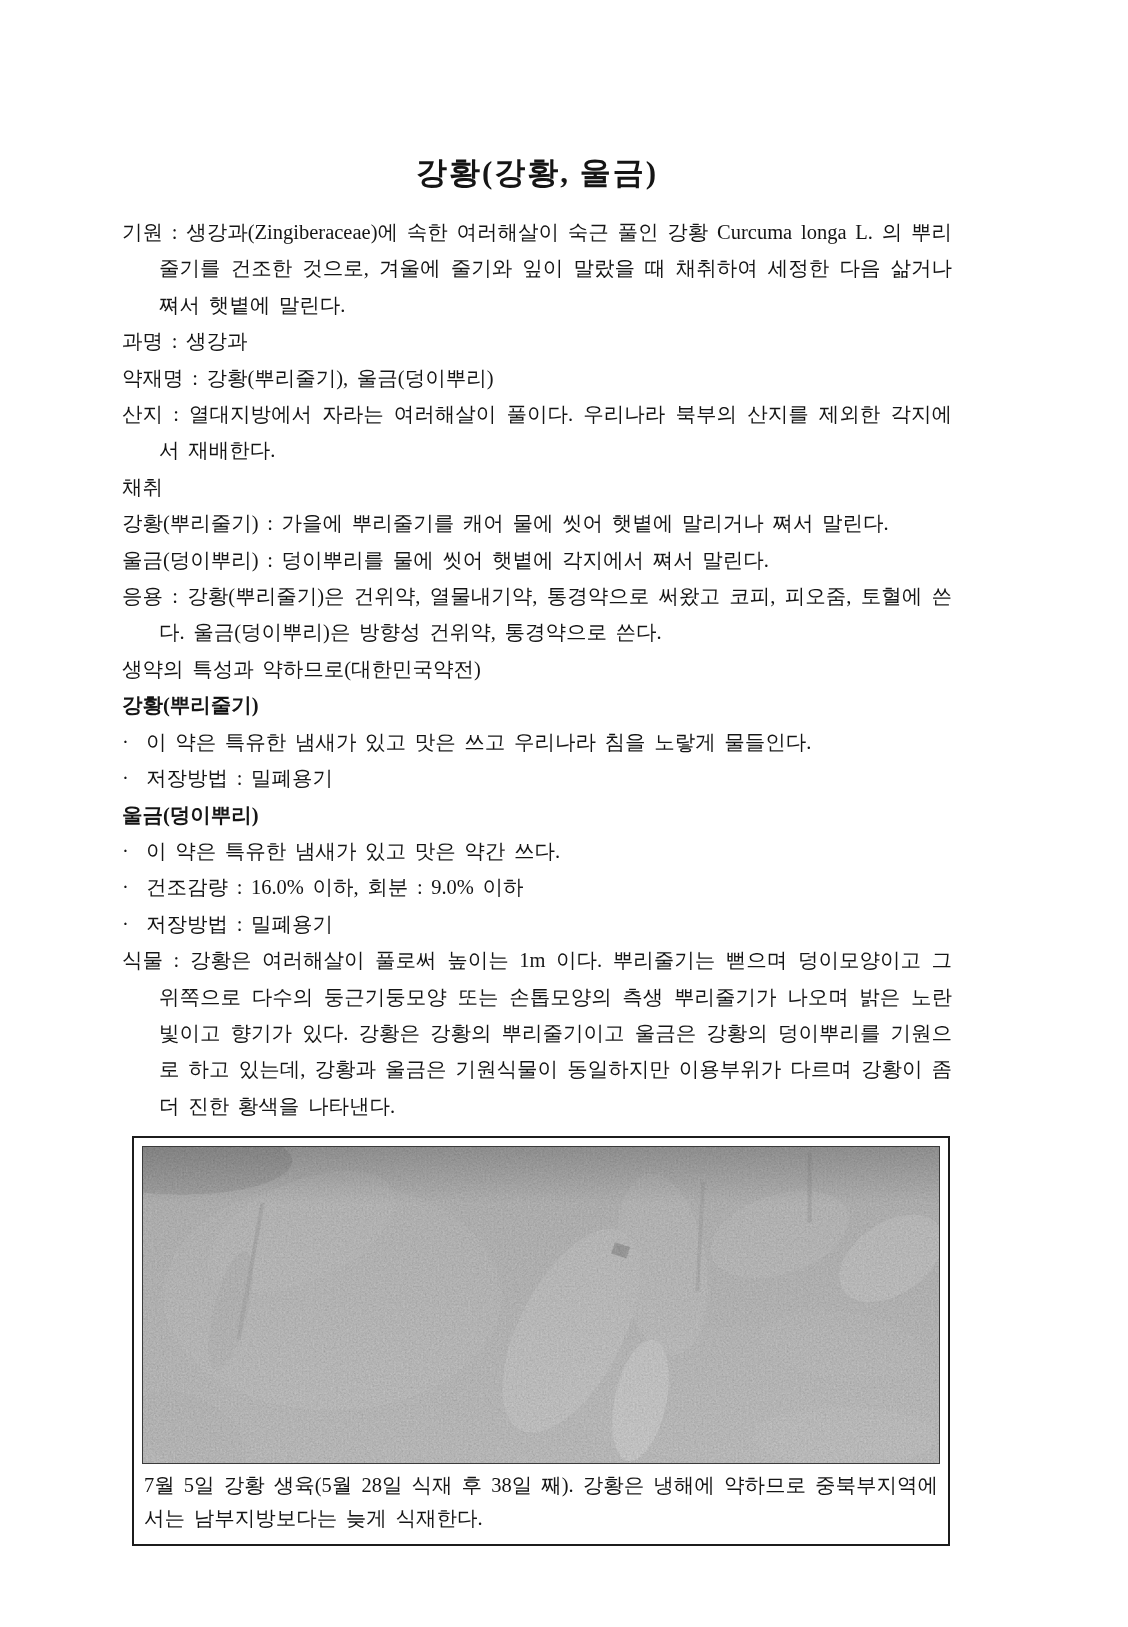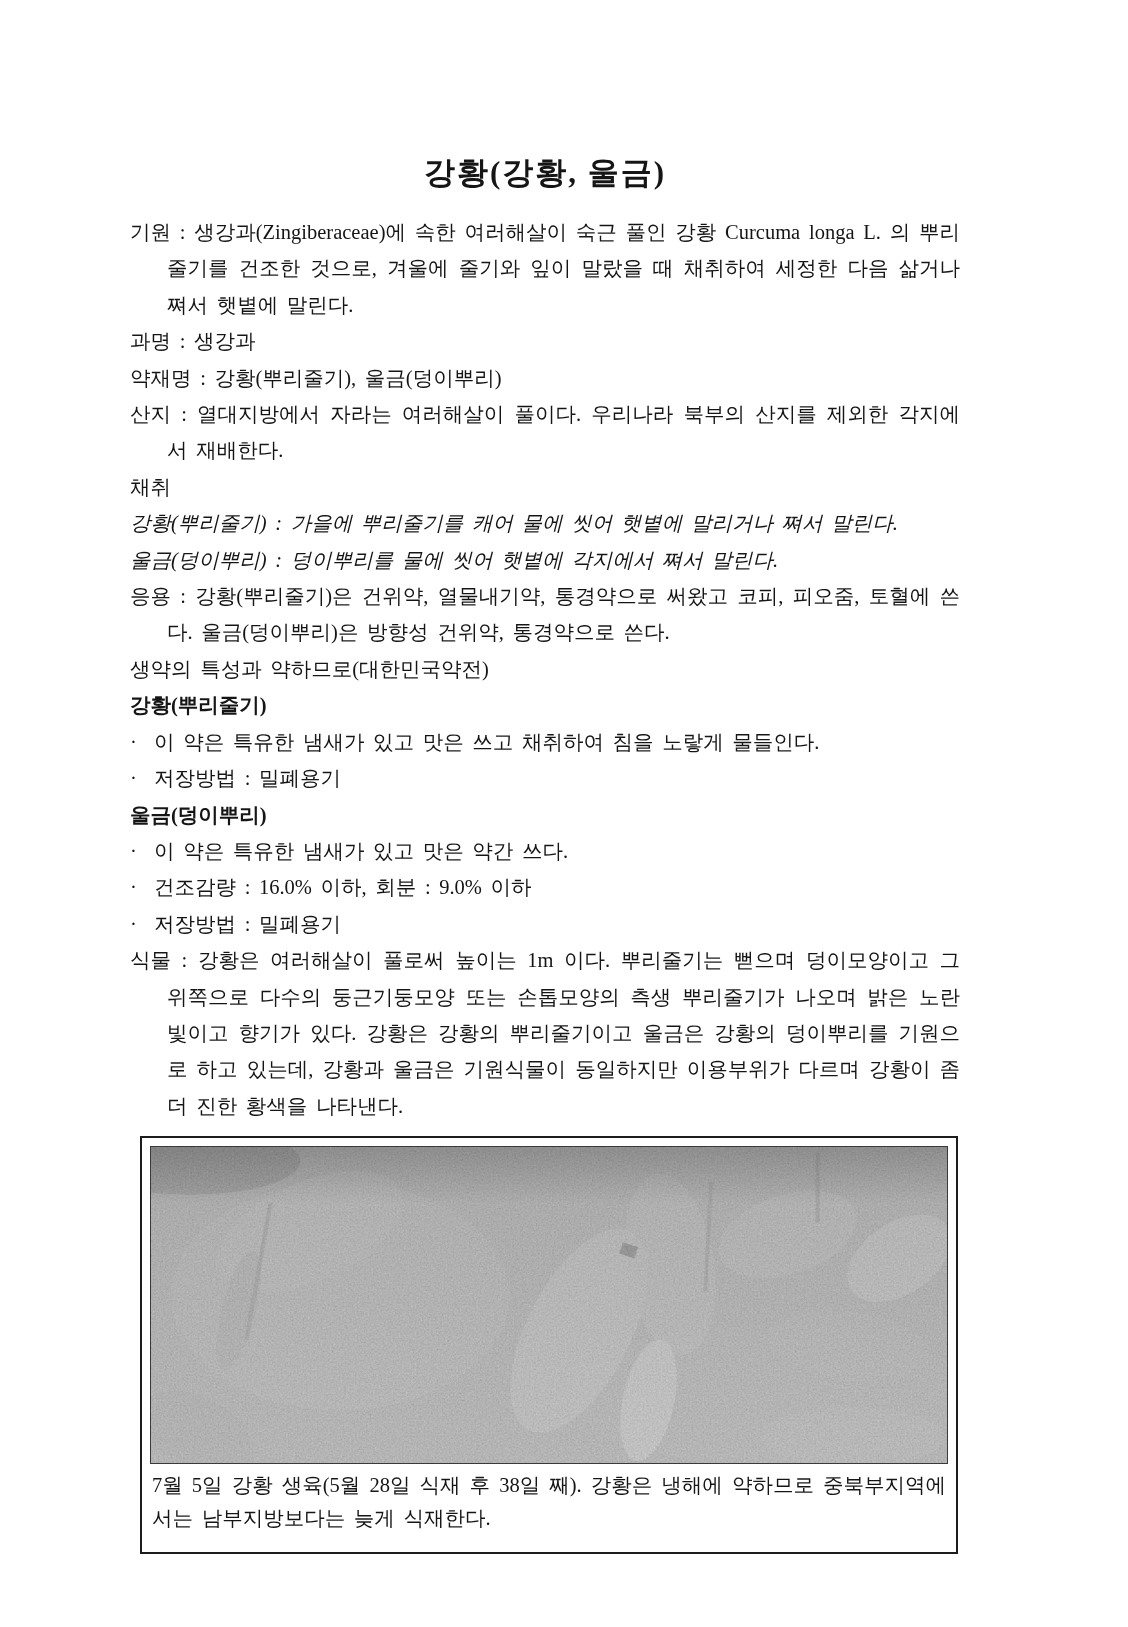--- a/index.html
+++ b/index.html
@@ -9,51 +9,51 @@
     width: 1128px;
     height: 1627px;
     margin: 0 auto;
     background: #ffffff;
     font-family: "Liberation Serif", "DejaVu Serif", serif;
     color: #151515;
     overflow: hidden;
   }
   .content {
     position: absolute;
-    left: 130px;
+    left: 122px;
     top: 152px;
     width: 830px;
   }
   .doc-title {
     margin: 0 0 20px 0;
     text-align: center;
     font-size: 31px;
     font-weight: bold;
     letter-spacing: 2px;
   }
   .doc {
     font-size: 20.5px;
     line-height: 36.4px;
     text-align: justify;
     word-spacing: 3.5px;
   }
   .doc p { margin: 0; }
   .lbl { font-weight: normal; }
   .entry { padding-left: 37px; text-indent: -37px; }
   .heading { font-weight: normal; }
-  .subentry { margin-left: 21px; padding-left: 37px; text-indent: -37px; font-style: italic; }
+  .subentry { margin-left: 21px; padding-left: 37px; text-indent: -37px; }
   .subheading { margin-left: 21px; font-weight: bold; }
   .bullet { margin-left: 24px; padding-left: 24px; text-indent: -24px; }
   .bullet .dot { display: inline-block; width: 24px; text-indent: 0; }
 
   .figure {
     margin: 12px 8px 0 10px;
     width: 818px;
     border: 2px solid #1c1c1c;
-    padding: 8px 8px 15px 8px;
+    padding: 8px 8px 7px 8px;
     background: #ffffff;
   }
   .photo {
     width: 100%;
     height: 318px;
     border: 1px solid #3a3a3a;
     background: #9c9c9c;
     overflow: hidden;
   }
   .photo svg { display: block; width: 100%; height: 100%; }
@@ -89,21 +89,21 @@
       <p class="subentry"><span>강황(뿌리줄기)</span><span> : </span><span>가을에 뿌리줄기를 캐어 물에 씻어 햇볕에 말리거나 쪄서 말린다.</span></p>
 
       <p class="subentry"><span>울금(덩이뿌리)</span><span> : </span><span>덩이뿌리를 물에 씻어 햇볕에 각지에서 쪄서 말린다.</span></p>
 
       <p class="entry"><span class="lbl">응용</span><span> : </span><span>강황(뿌리줄기)은 건위약, 열물내기약, 통경약으로 써왔고 코피, 피오줌, 토혈에 쓴다. 울금(덩이뿌리)은 방향성 건위약, 통경약으로 쓴다.</span></p>
 
       <p class="heading">생약의 특성과 약하므로(대한민국약전)</p>
 
       <p class="subheading">강황(뿌리줄기)</p>
 
-      <p class="bullet"><span class="dot">·</span><span>이 약은 특유한 냄새가 있고 맛은 쓰고 채취하여 침을 노랗게 물들인다.</span></p>
+      <p class="bullet"><span class="dot">·</span><span>이 약은 특유한 냄새가 있고 맛은 쓰고 우리나라 침을 노랗게 물들인다.</span></p>
 
 
       <p class="bullet"><span class="dot">·</span><span>저장방법 : 밀폐용기</span></p>
 
       <p class="subheading">울금(덩이뿌리)</p>
 
       <p class="bullet"><span class="dot">·</span><span>이 약은 특유한 냄새가 있고 맛은 약간 쓰다.</span></p>
 
       <p class="bullet"><span class="dot">·</span><span>건조감량 : 16.0% 이하, 회분 : 9.0% 이하</span></p>
 

